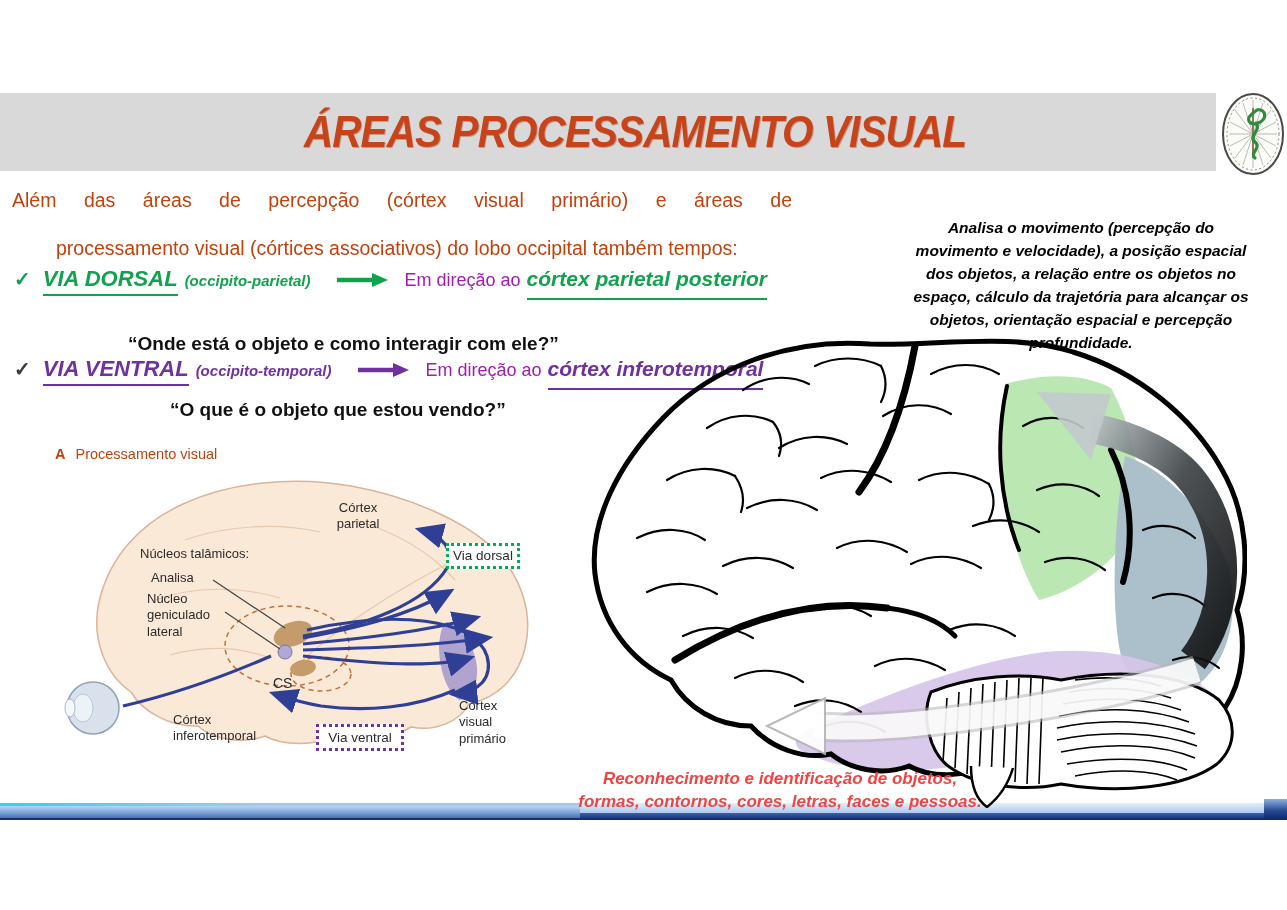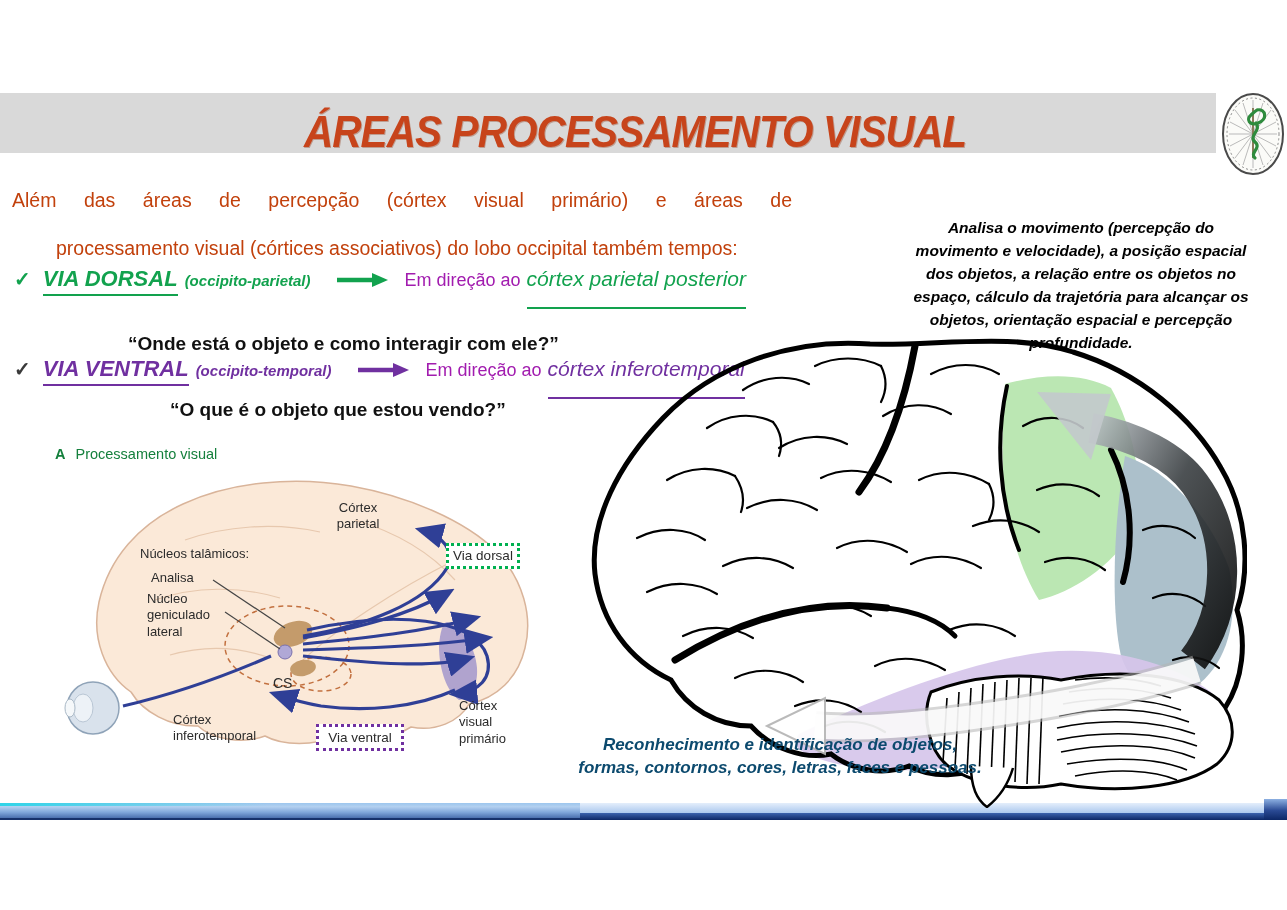--- a/index.html
+++ b/index.html
@@ -5,21 +5,21 @@
   * { margin:0; padding:0; box-sizing:border-box; }
   html,body { background:#fff; }
   #slide {
     position:relative; width:1287px; height:910px; background:#ffffff;
     font-family:"Liberation Sans", sans-serif; overflow:hidden;
   }
   .preline { white-space:pre-line; }
 
   
   #banner {
-    position:absolute; left:0; top:93px; width:1216px; height:60px;
+    position:absolute; left:0; top:93px; width:1216px; height:78px;
     background:#D9D9D9;
   }
   #title {
     position:absolute; width:100%; top:0; height:78px; line-height:78px;
     text-align:center; font-size:45px; font-weight:bold; font-style:italic;
     color:#C7441B; letter-spacing:-1px;
     transform:translateX(27px) scaleX(.9); transform-origin:center;
     text-shadow:1px 1px 0 rgba(140,50,15,.35);
   }
   #logo { position:absolute; left:1221px; top:92px; }
@@ -29,46 +29,46 @@
   #intro .l1 { font-size:19.5px; height:48px; line-height:48px; text-align:justify; text-align-last:justify; }
   #intro .l2 { font-size:19.5px; height:48px; line-height:48px;margin-left:44px; }
 
   
   .pathrow { position:absolute; left:14px; display:flex; align-items:baseline; }
   .check { font-size:20px; font-weight:bold; margin-right:12px; }
   .via-name { font-size:22px; font-weight:bold; font-style:italic; border-bottom:2.5px solid currentColor; padding-bottom:2px; }
   .via-qual { font-size:15px; font-weight:bold; font-style:italic; margin-left:7px; }
   .flow-arrow { margin:0 16px 0 26px; position:relative; top:2px; }
   .dir-prefix { font-size:18px; color:#a21caf; }
-  .dir-target { font-size:21px; font-weight:normal; font-style:italic; border-bottom:2px solid currentColor; padding-bottom:16px; margin-left:6px; }
+  .dir-target { font-size:21px; font-weight:bold; font-style:italic; border-bottom:2px solid currentColor; padding-bottom:7px; margin-left:6px; }
   .green  { color:#12A24E; }
   .purple { color:#7030A0; }
   .darkcheck { color:#3a3a3a; }
   .quote { position:absolute; font-size:19px; font-weight:bold; color:#111; }
 
   
   #diagram { position:absolute; left:35px; top:440px; width:515px; height:340px; }
-  #diagram .hdr { position:absolute; left:20px; top:6px; font-size:14.5px; color:#15803d; }
+  #diagram .hdr { position:absolute; left:20px; top:6px; font-size:14.5px; color:#c2410c; }
   #diagram .hdr b { margin-right:10px; }
   .dlabel { position:absolute; font-size:13px; line-height:1.25; color:#2b2b2b; }
   .dashbox { position:absolute; background:#fff; text-align:center; font-size:13.5px; color:#2b2b2b; }
   #via-dorsal-box  { left:411px; top:103px; width:74px; height:26px; line-height:20px; border:3px dotted #00B050; }
   #via-ventral-box { left:281px; top:284px; width:88px; height:27px; line-height:21px; border:3px dotted #7030A0; }
 
   
   #green-note {
     position:absolute; left:880px; top:216px; width:402px;
     font-size:15.5px; line-height:23px; font-weight:bold; font-style:italic;
     color:#000000; text-align:center;
   }
   
   #purple-note {
-    position:absolute; left:545px; top:733px; width:470px; z-index:4;
+    position:absolute; left:545px; top:767px; width:470px; z-index:4;
     font-size:17px; line-height:23px; font-weight:bold; font-style:italic;
-    color:#0c4a6e; text-align:center;
+    color:#ef4444; text-align:center;
   }
 
   
   #bigbrain { position:absolute; left:575px; top:330px; z-index:2; }
 
   
   #bottombar { position:absolute; left:0; top:803px; width:1287px; height:17px; z-index:1; }
   #bottombar .seg-left {
     position:absolute; left:0; top:0; width:580px; height:17px;
     background:linear-gradient(180deg,#9cc6ee 0%,#b3d0f0 25%,#7fa6da 62%,#4a6fae 100%);

